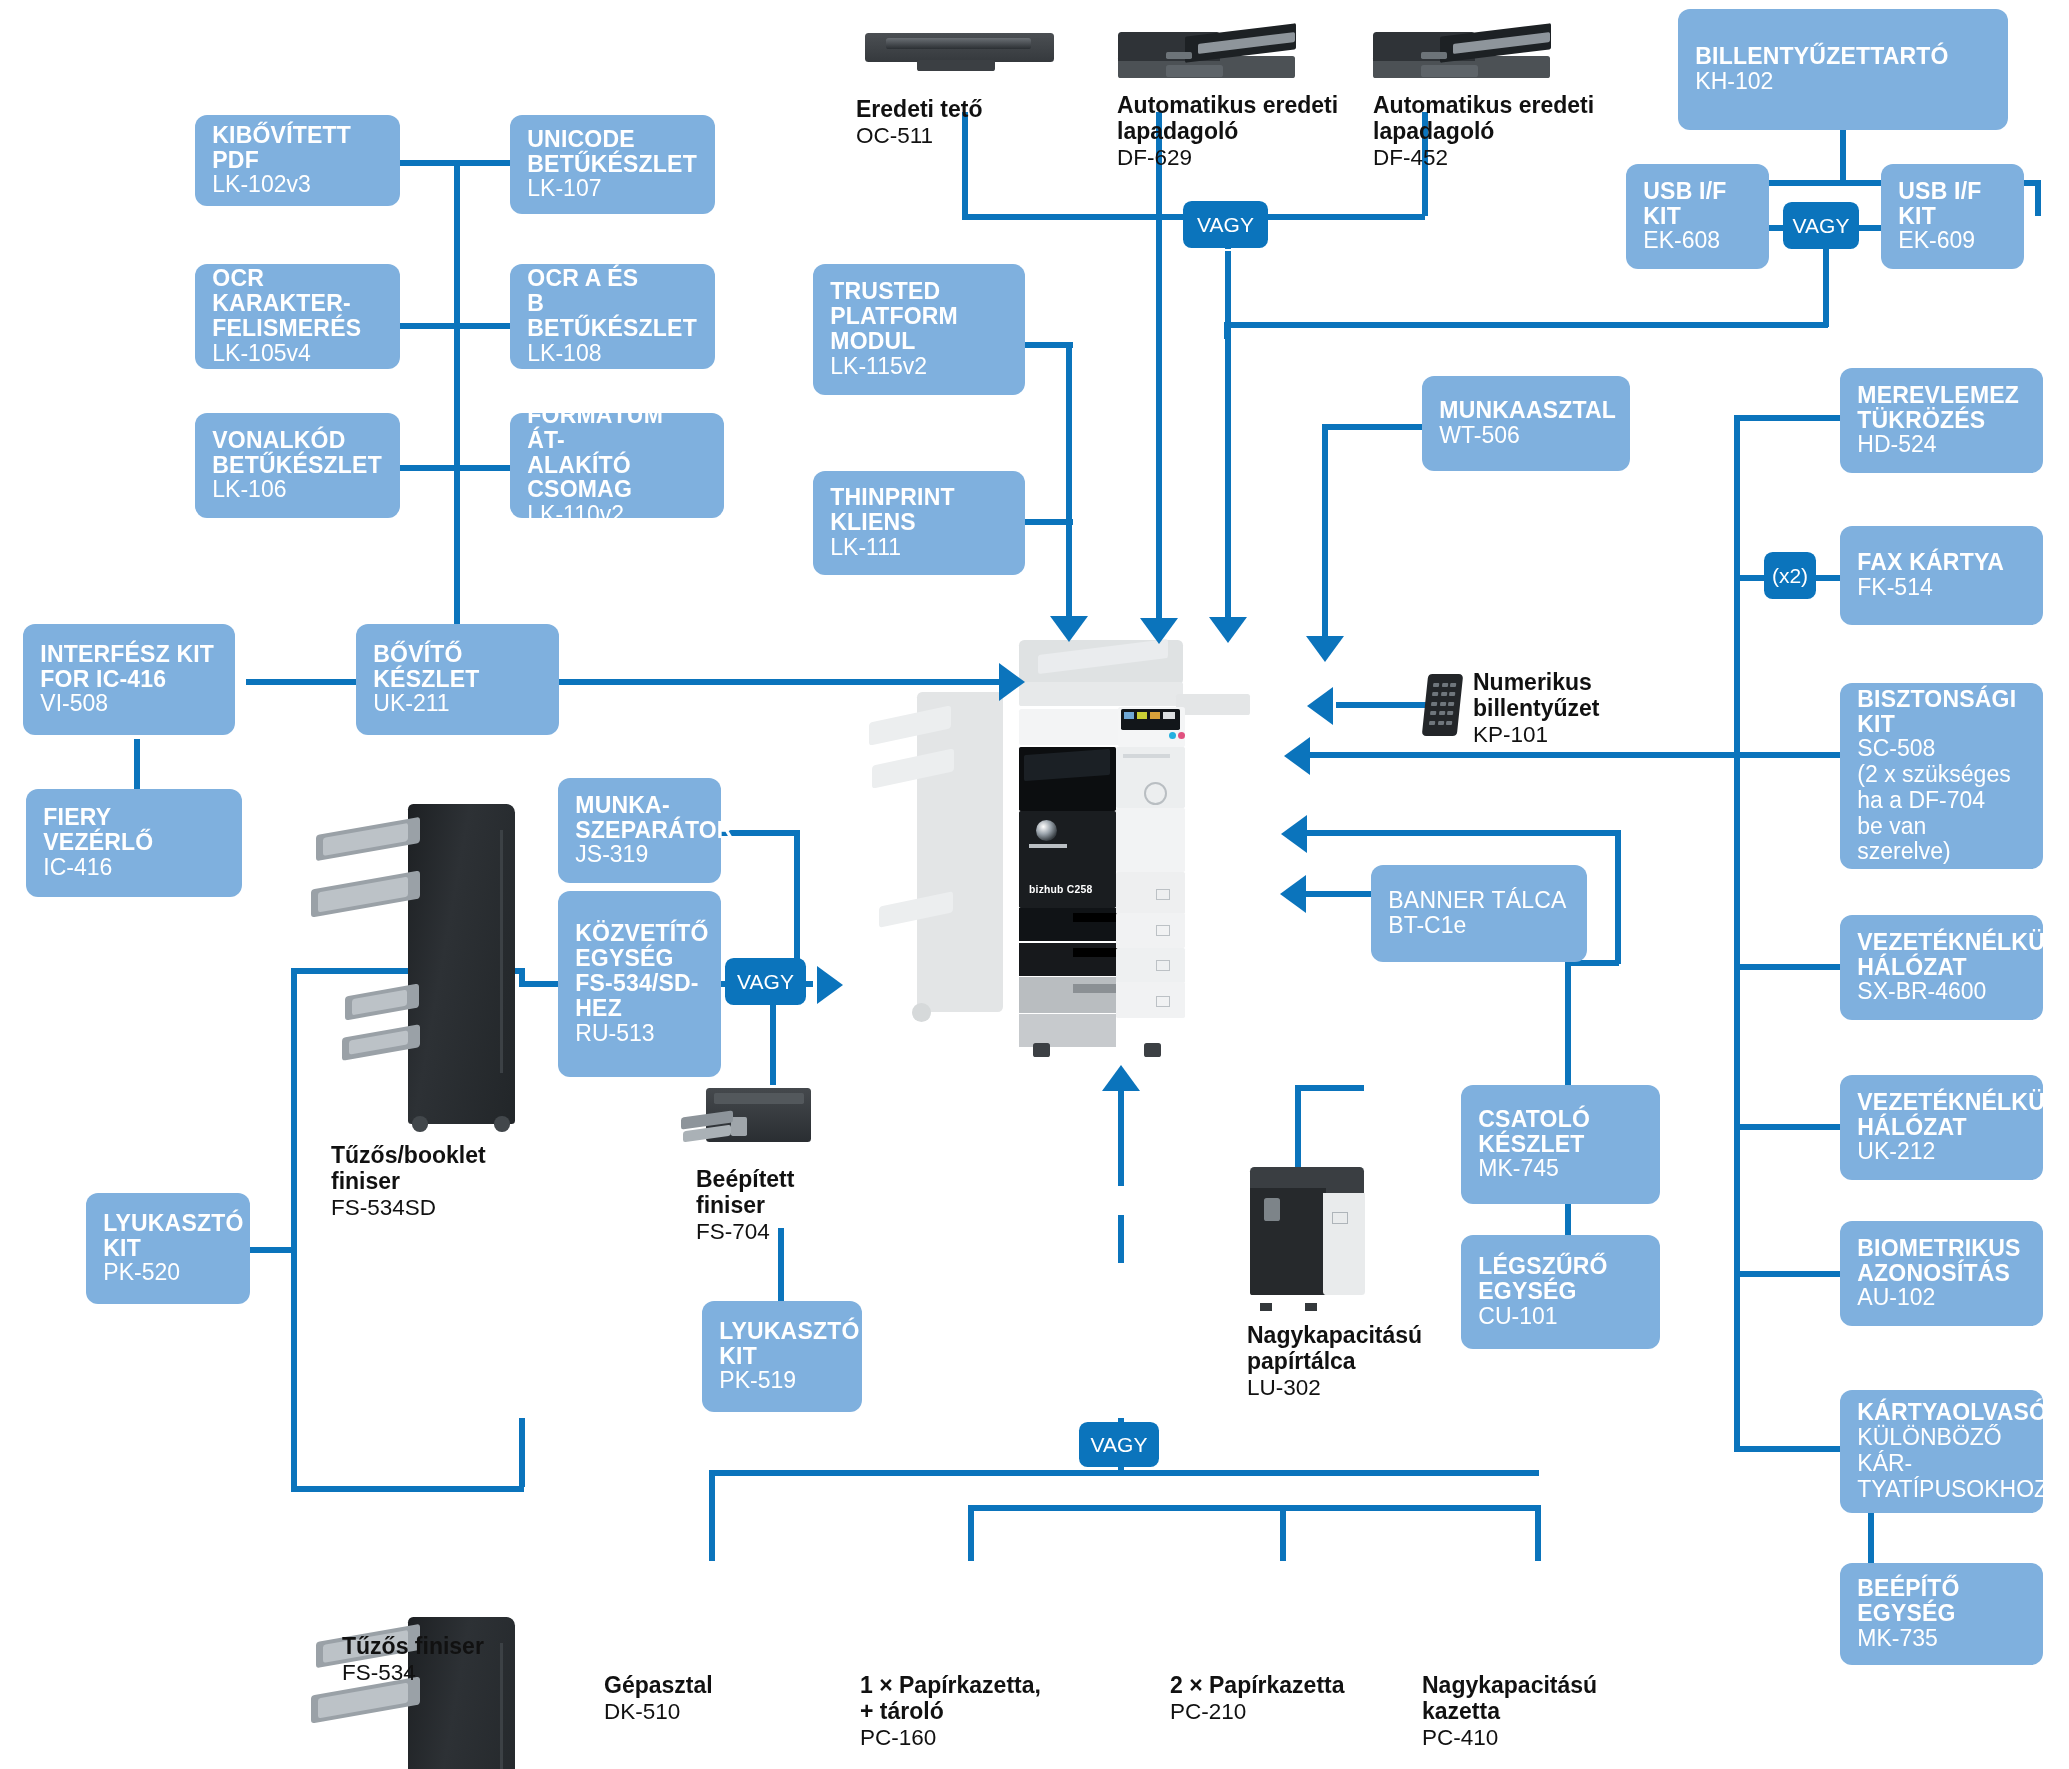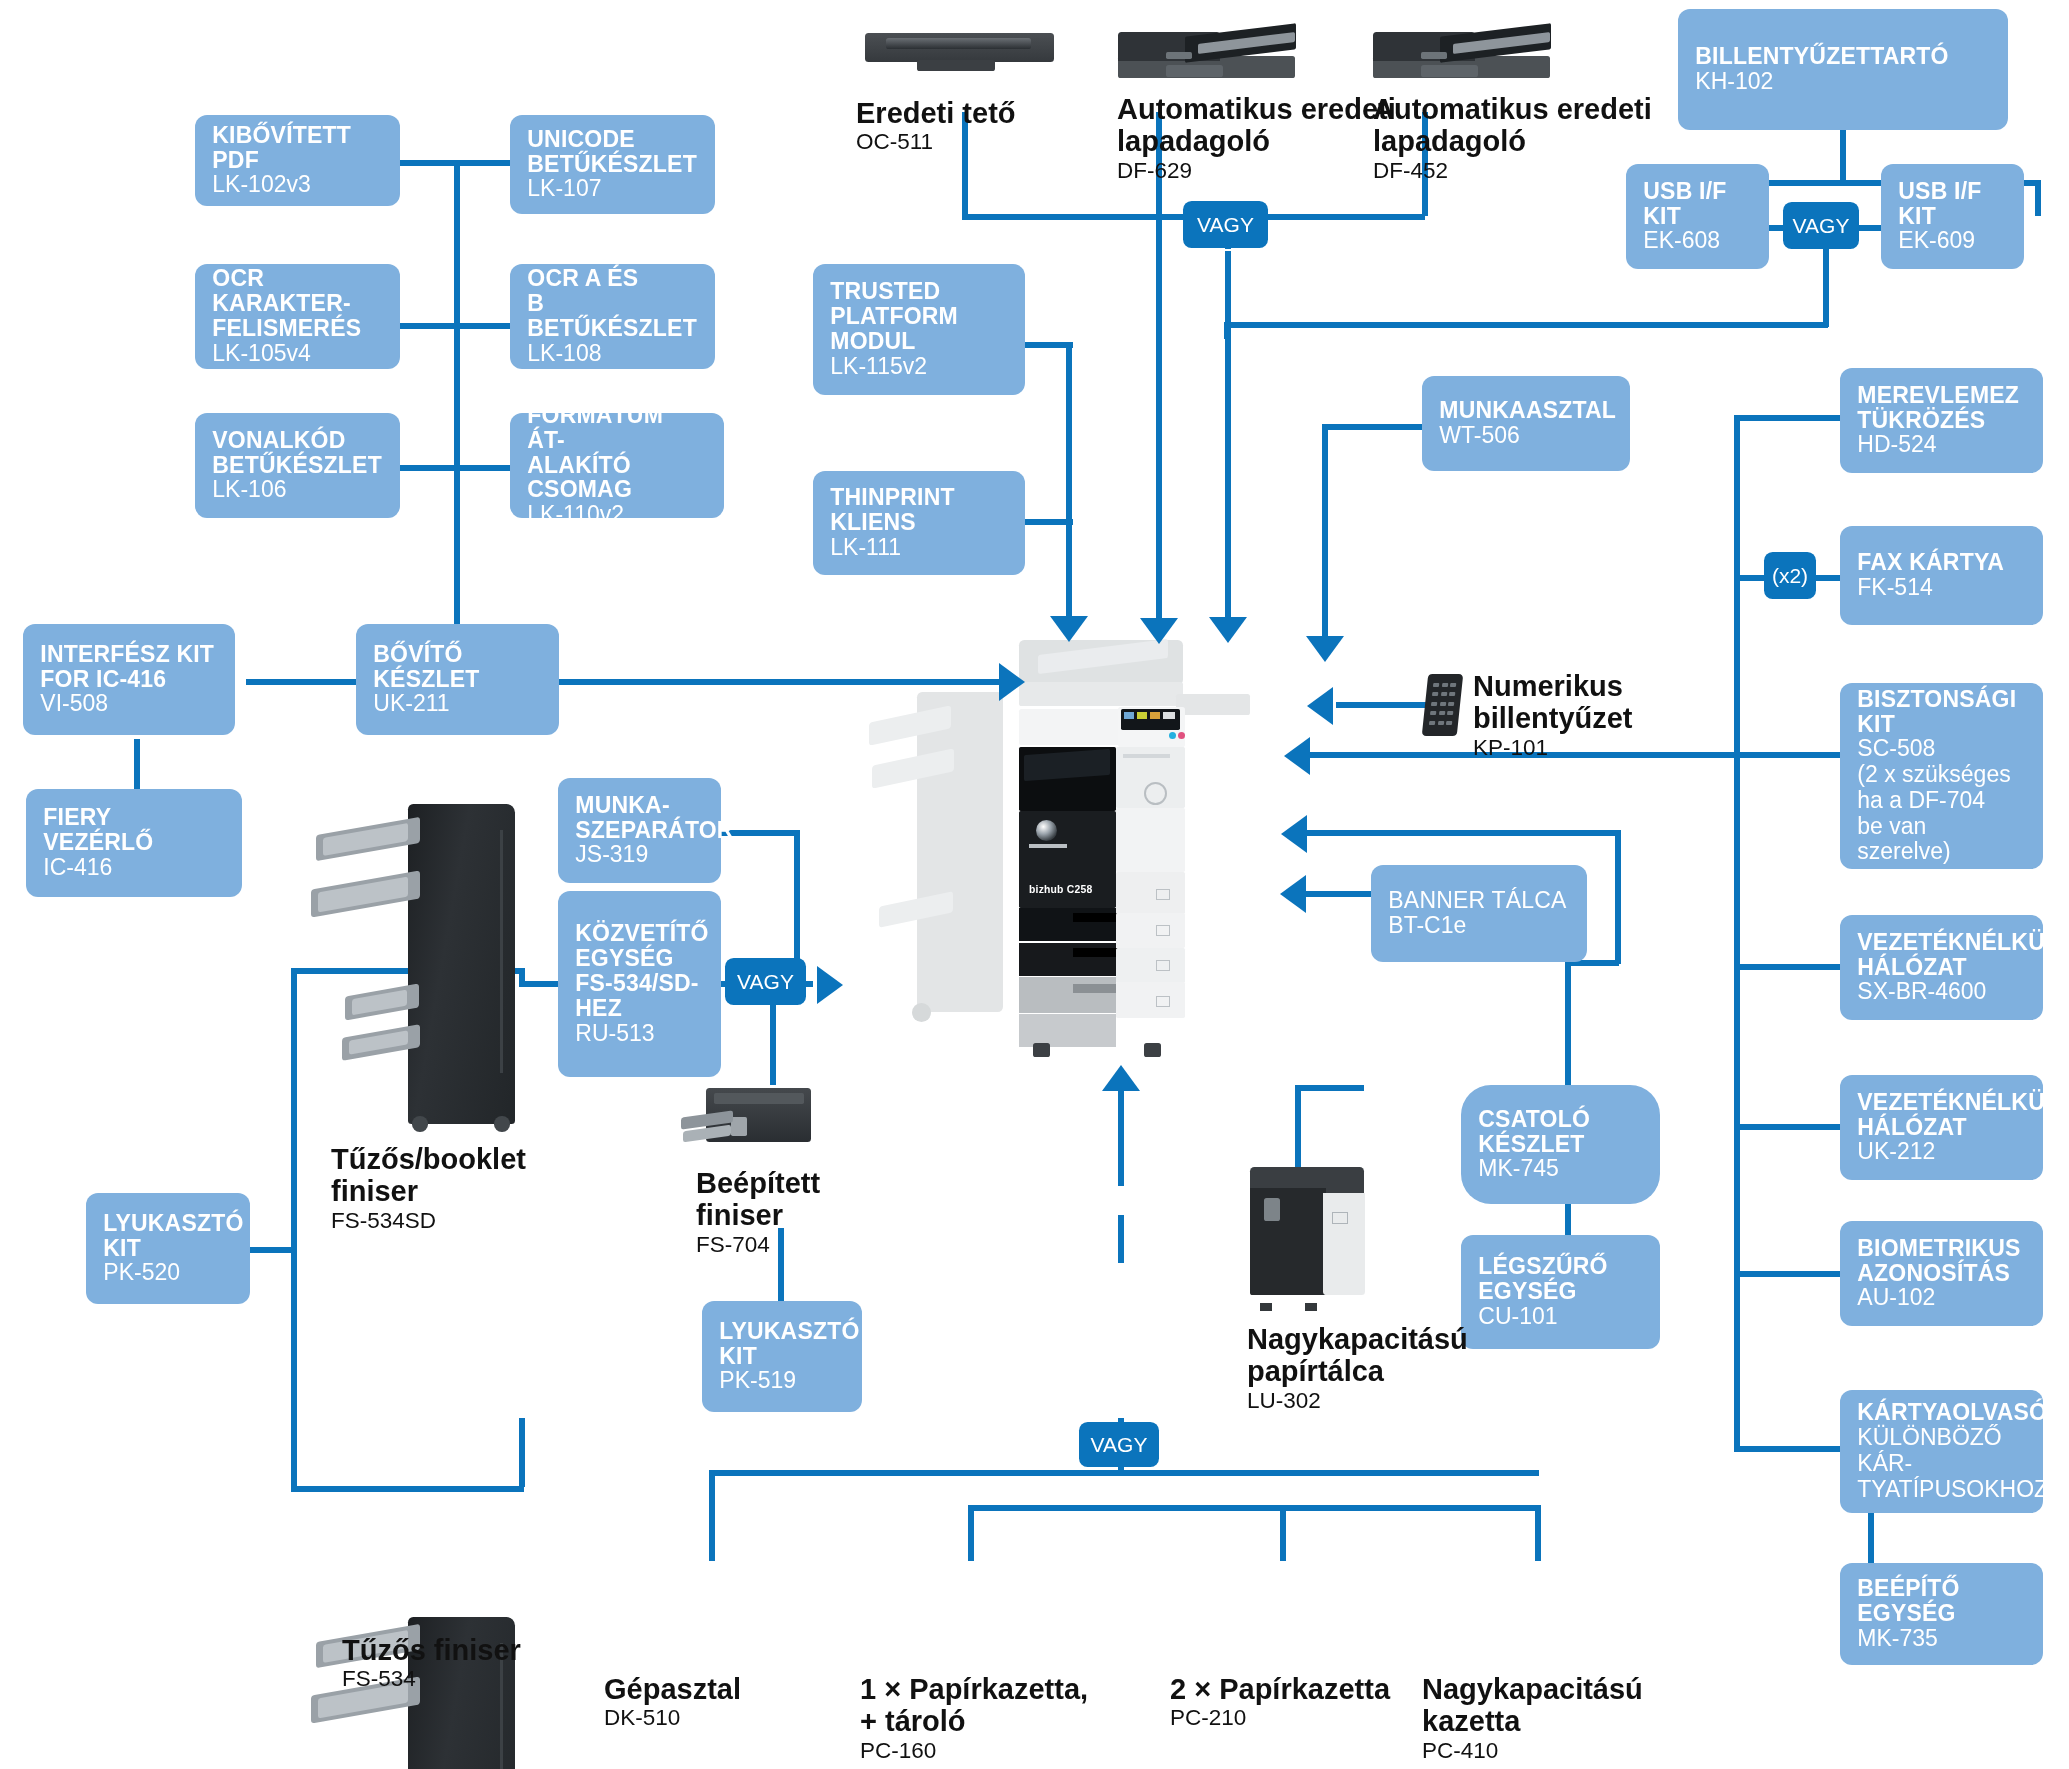--- a/index.html
+++ b/index.html
@@ -53,21 +53,21 @@
 
   
   .arr{position:absolute;width:0;height:0;z-index:7;}
   .arr-l{border-top:19px solid transparent;border-bottom:19px solid transparent;border-right:26px solid #0B74BC;}
   .arr-r{border-top:19px solid transparent;border-bottom:19px solid transparent;border-left:26px solid #0B74BC;}
   .arr-d{border-left:19px solid transparent;border-right:19px solid transparent;border-top:26px solid #0B74BC;}
   .arr-u{border-left:19px solid transparent;border-right:19px solid transparent;border-bottom:26px solid #0B74BC;}
 
   
   .cap{position:absolute;z-index:6;color:#111;}
-  .cap .n{font-weight:bold;font-size:29px;line-height:1.12;white-space:pre-line;}
+  .cap .n{font-weight:bold;font-size:23px;line-height:1.12;white-space:pre-line;}
   .cap .m{font-size:22.5px;line-height:1.15;font-weight:400;}
 
   
   .hw{position:absolute;z-index:5;}
 
   
   .oc{width:189px;height:29px;background:linear-gradient(#4b4f53,#35393d);border-radius:3.5px;}
   .oc:after{content:"";position:absolute;left:21px;top:5.2px;width:145px;height:10.4px;
             background:linear-gradient(#6a6f74,#2b2f33);border-radius:2.6px;}
   .oc-b{position:absolute;left:52px;bottom:-8.6px;width:78px;height:10.4px;background:#3b3f43;border-radius:2.6px;}
@@ -357,21 +357,21 @@
 </div>
 <div class="node" style="left:1840px;top:1563px;width:203px;height:102px;">
   <div class="t">BEÉPÍTŐ EGYSÉG</div>
   <div class="c">MK-735</div>
 </div>
 
 <div class="node thin" style="left:1371px;top:865px;width:216px;height:97px;">
   <div class="t" style="font-weight:400;">BANNER TÁLCA</div>
   <div class="c">BT-C1e</div>
 </div>
-<div class="node" style="left:1461px;top:1085px;width:199px;height:119px;border-radius:30px;">
+<div class="node" style="left:1461px;top:1085px;width:199px;height:119px;">
   <div class="t">CSATOLÓ
 KÉSZLET</div>
   <div class="c">MK-745</div>
 </div>
 <div class="node" style="left:1461px;top:1235px;width:199px;height:114px;">
   <div class="t">LÉGSZŰRŐ
 EGYSÉG</div>
   <div class="c">CU-101</div>
 </div>
 

